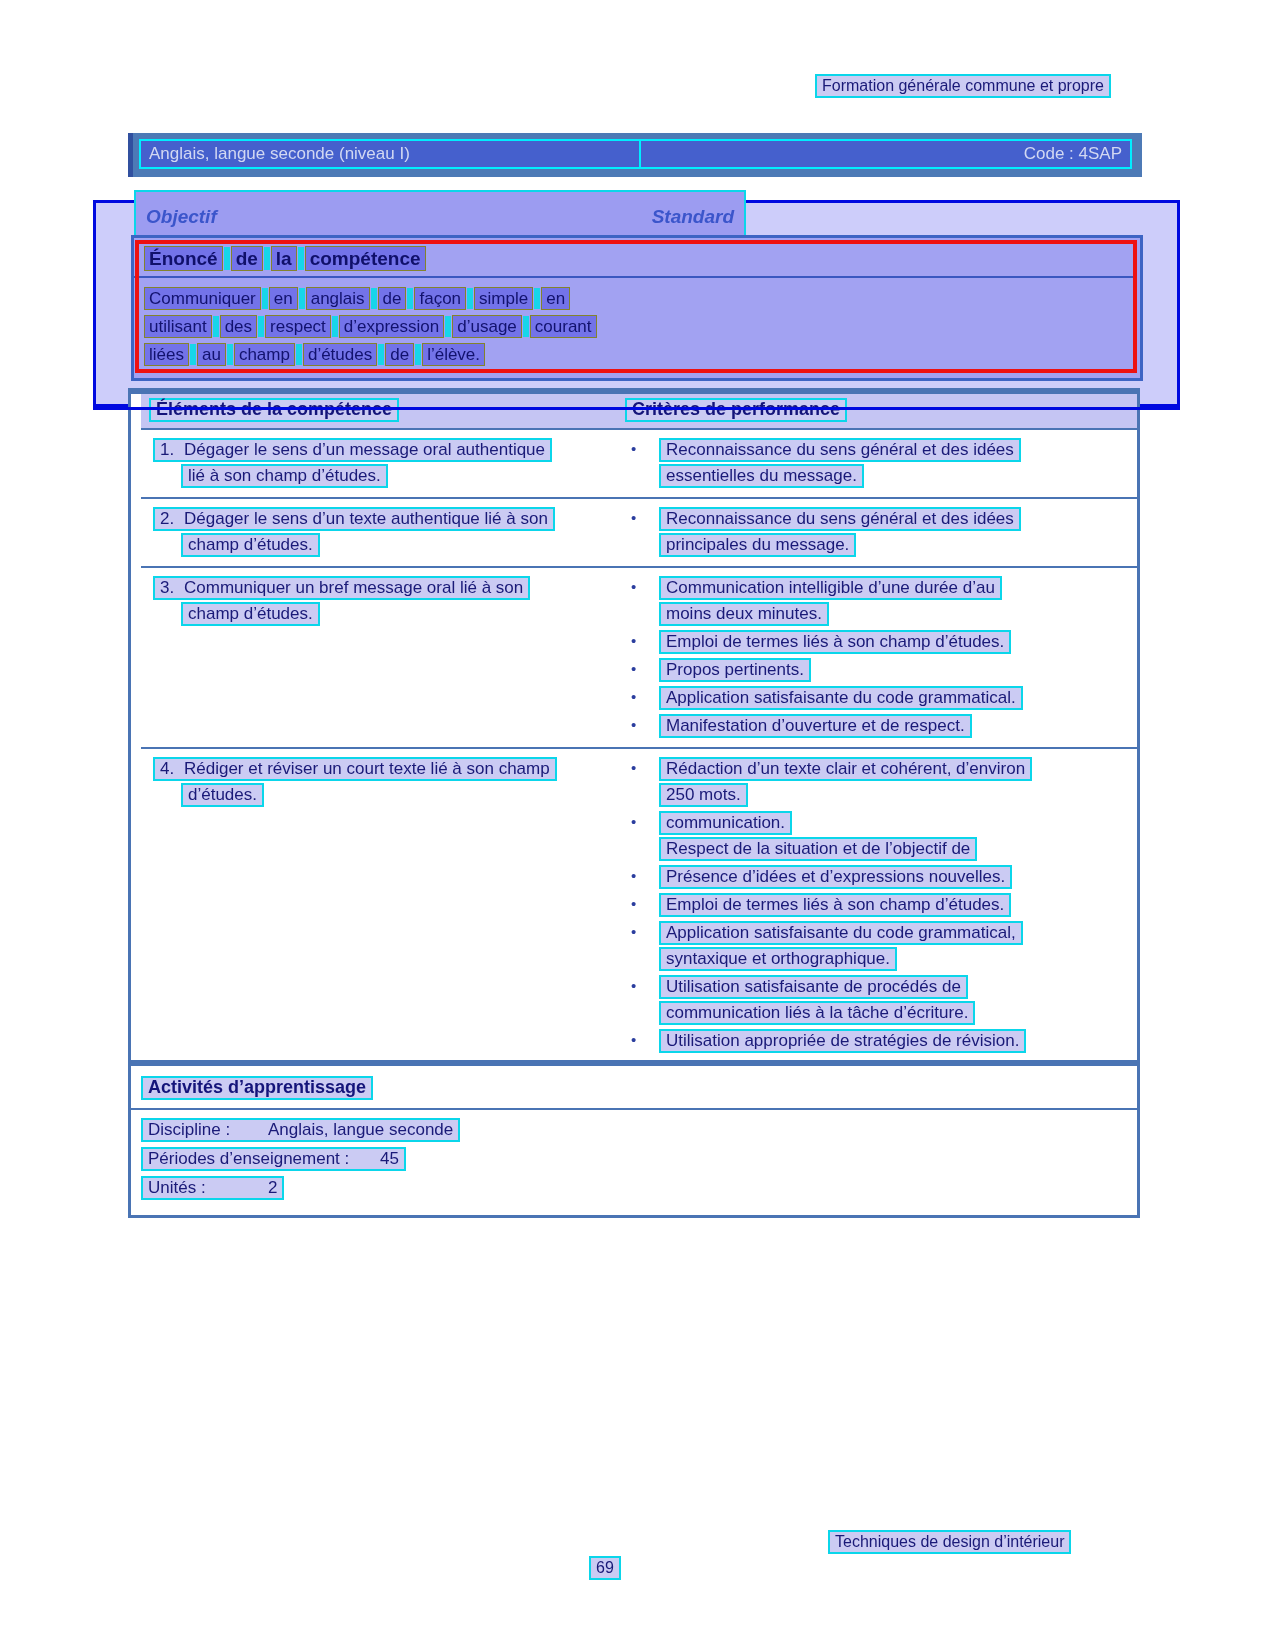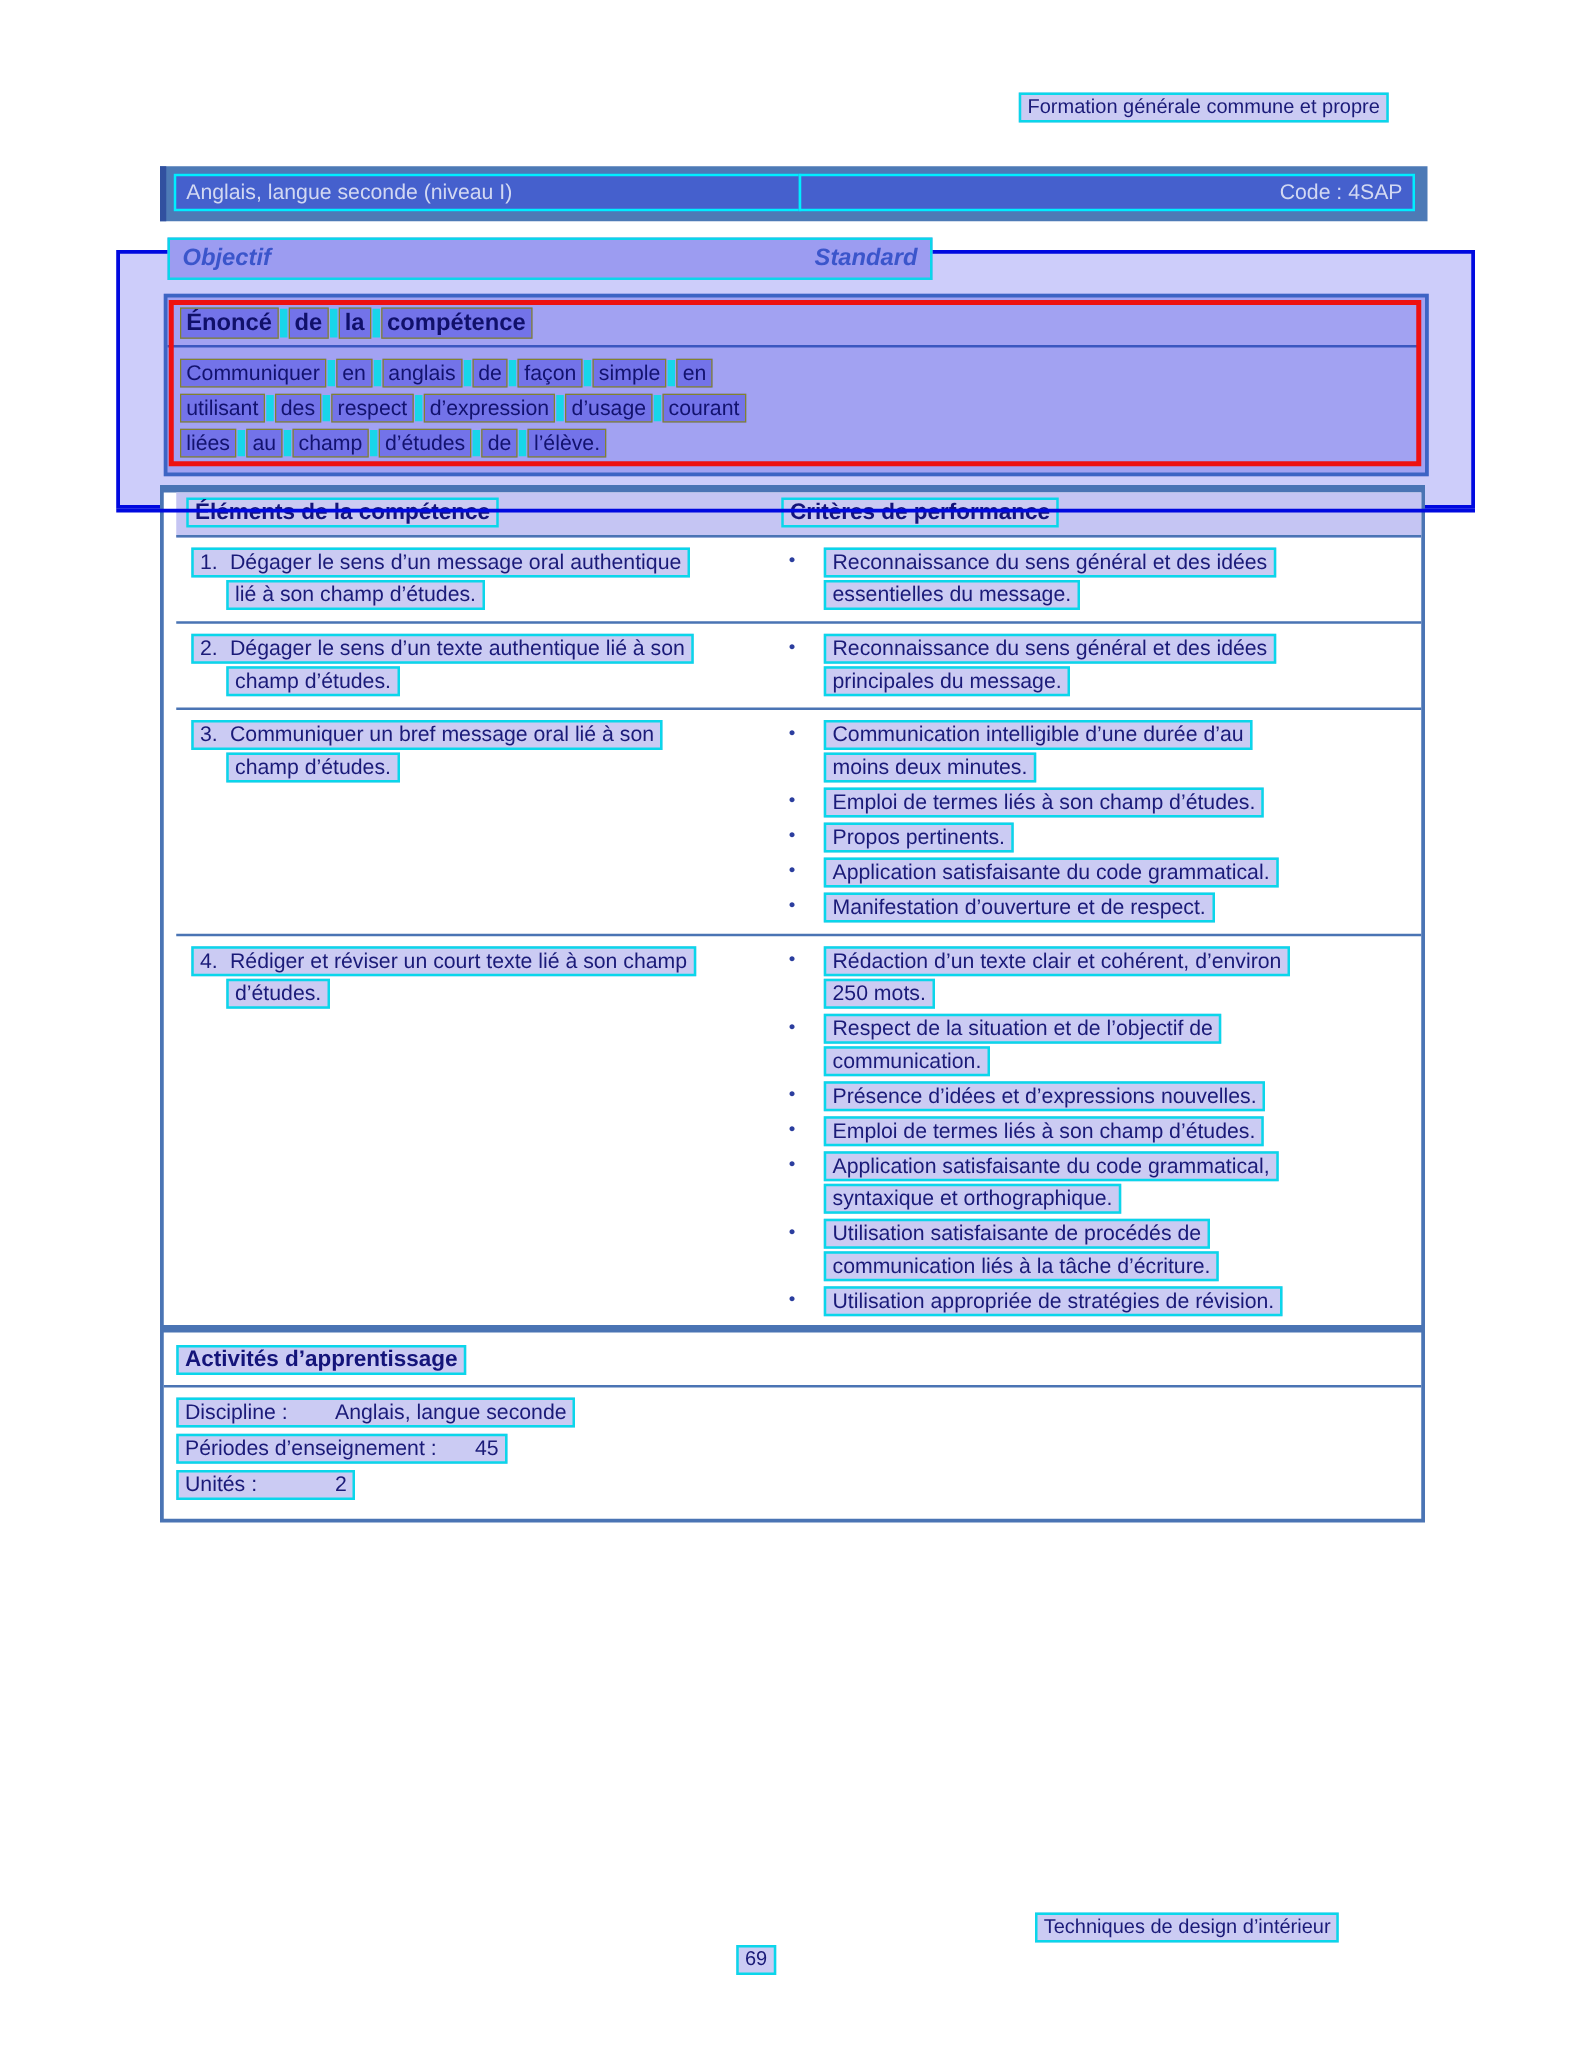--- a/index.html
+++ b/index.html
@@ -22,21 +22,21 @@
   .band-seg{background:#4560cd;border:2px solid #00eeff;box-sizing:border-box;
             color:#d2d8f2;font-size:17px;line-height:26px;padding:0 8px;white-space:nowrap;}
   .band-seg.left{width:502px;}
   .band-seg.right{flex:1;text-align:right;margin-left:-2px;}
 
   
   .objectif-box{position:absolute;left:93px;top:200px;width:1087px;height:207px;
                 background:#cdcdfa;border:3px solid #0009e0;box-sizing:border-box;}
   .obj-heading{position:absolute;left:38px;top:-13px;width:588px;display:flex;
                justify-content:space-between;background:#9c9cf1;border:2px solid #0bd6ea;
-               padding:4px 10px;font-size:19px;font-weight:bold;font-style:italic;color:#3b55cb;}
+               padding:14px 10px;font-size:19px;font-weight:bold;font-style:italic;color:#3b55cb;}
 
   
   .enonce-box{position:absolute;left:35px;top:32px;width:1012px;height:146px;
               background:#a2a2f2;border:3px solid #3d64c4;box-sizing:border-box;}
   .red-frame{position:absolute;left:1px;top:2px;right:3px;bottom:5px;
              border:4px solid #ee1111;pointer-events:none;}
   .enonce-inner{position:absolute;left:10px;top:8px;right:14px;}
   .wline{display:flex;align-items:stretch;margin-bottom:5px;}
   .word{background:#7373e9;border:1px solid #83832c;color:#12126e;
         font-size:17px;line-height:19px;padding:1px 4px;white-space:nowrap;}
@@ -251,22 +251,22 @@
             <div class="criterion">
               <span class="bullet">•</span>
               <div class="crit-lines">
                 <div class="linerow"><span class="hl">Rédaction d’un texte clair et cohérent, d’environ</span></div>
                 <div class="linerow"><span class="hl">250 mots.</span></div>
               </div>
             </div>
             <div class="criterion">
               <span class="bullet">•</span>
               <div class="crit-lines">
+                <div class="linerow"><span class="hl">communication.</span></div>
                 <div class="linerow"><span class="hl">Respect de la situation et de l’objectif de</span></div>
-                <div class="linerow"><span class="hl">communication.</span></div>
               </div>
             </div>
             <div class="criterion">
               <span class="bullet">•</span>
               <div class="crit-lines">
                 <div class="linerow"><span class="hl">Présence d’idées et d’expressions nouvelles.</span></div>
               </div>
             </div>
             <div class="criterion">
               <span class="bullet">•</span>

